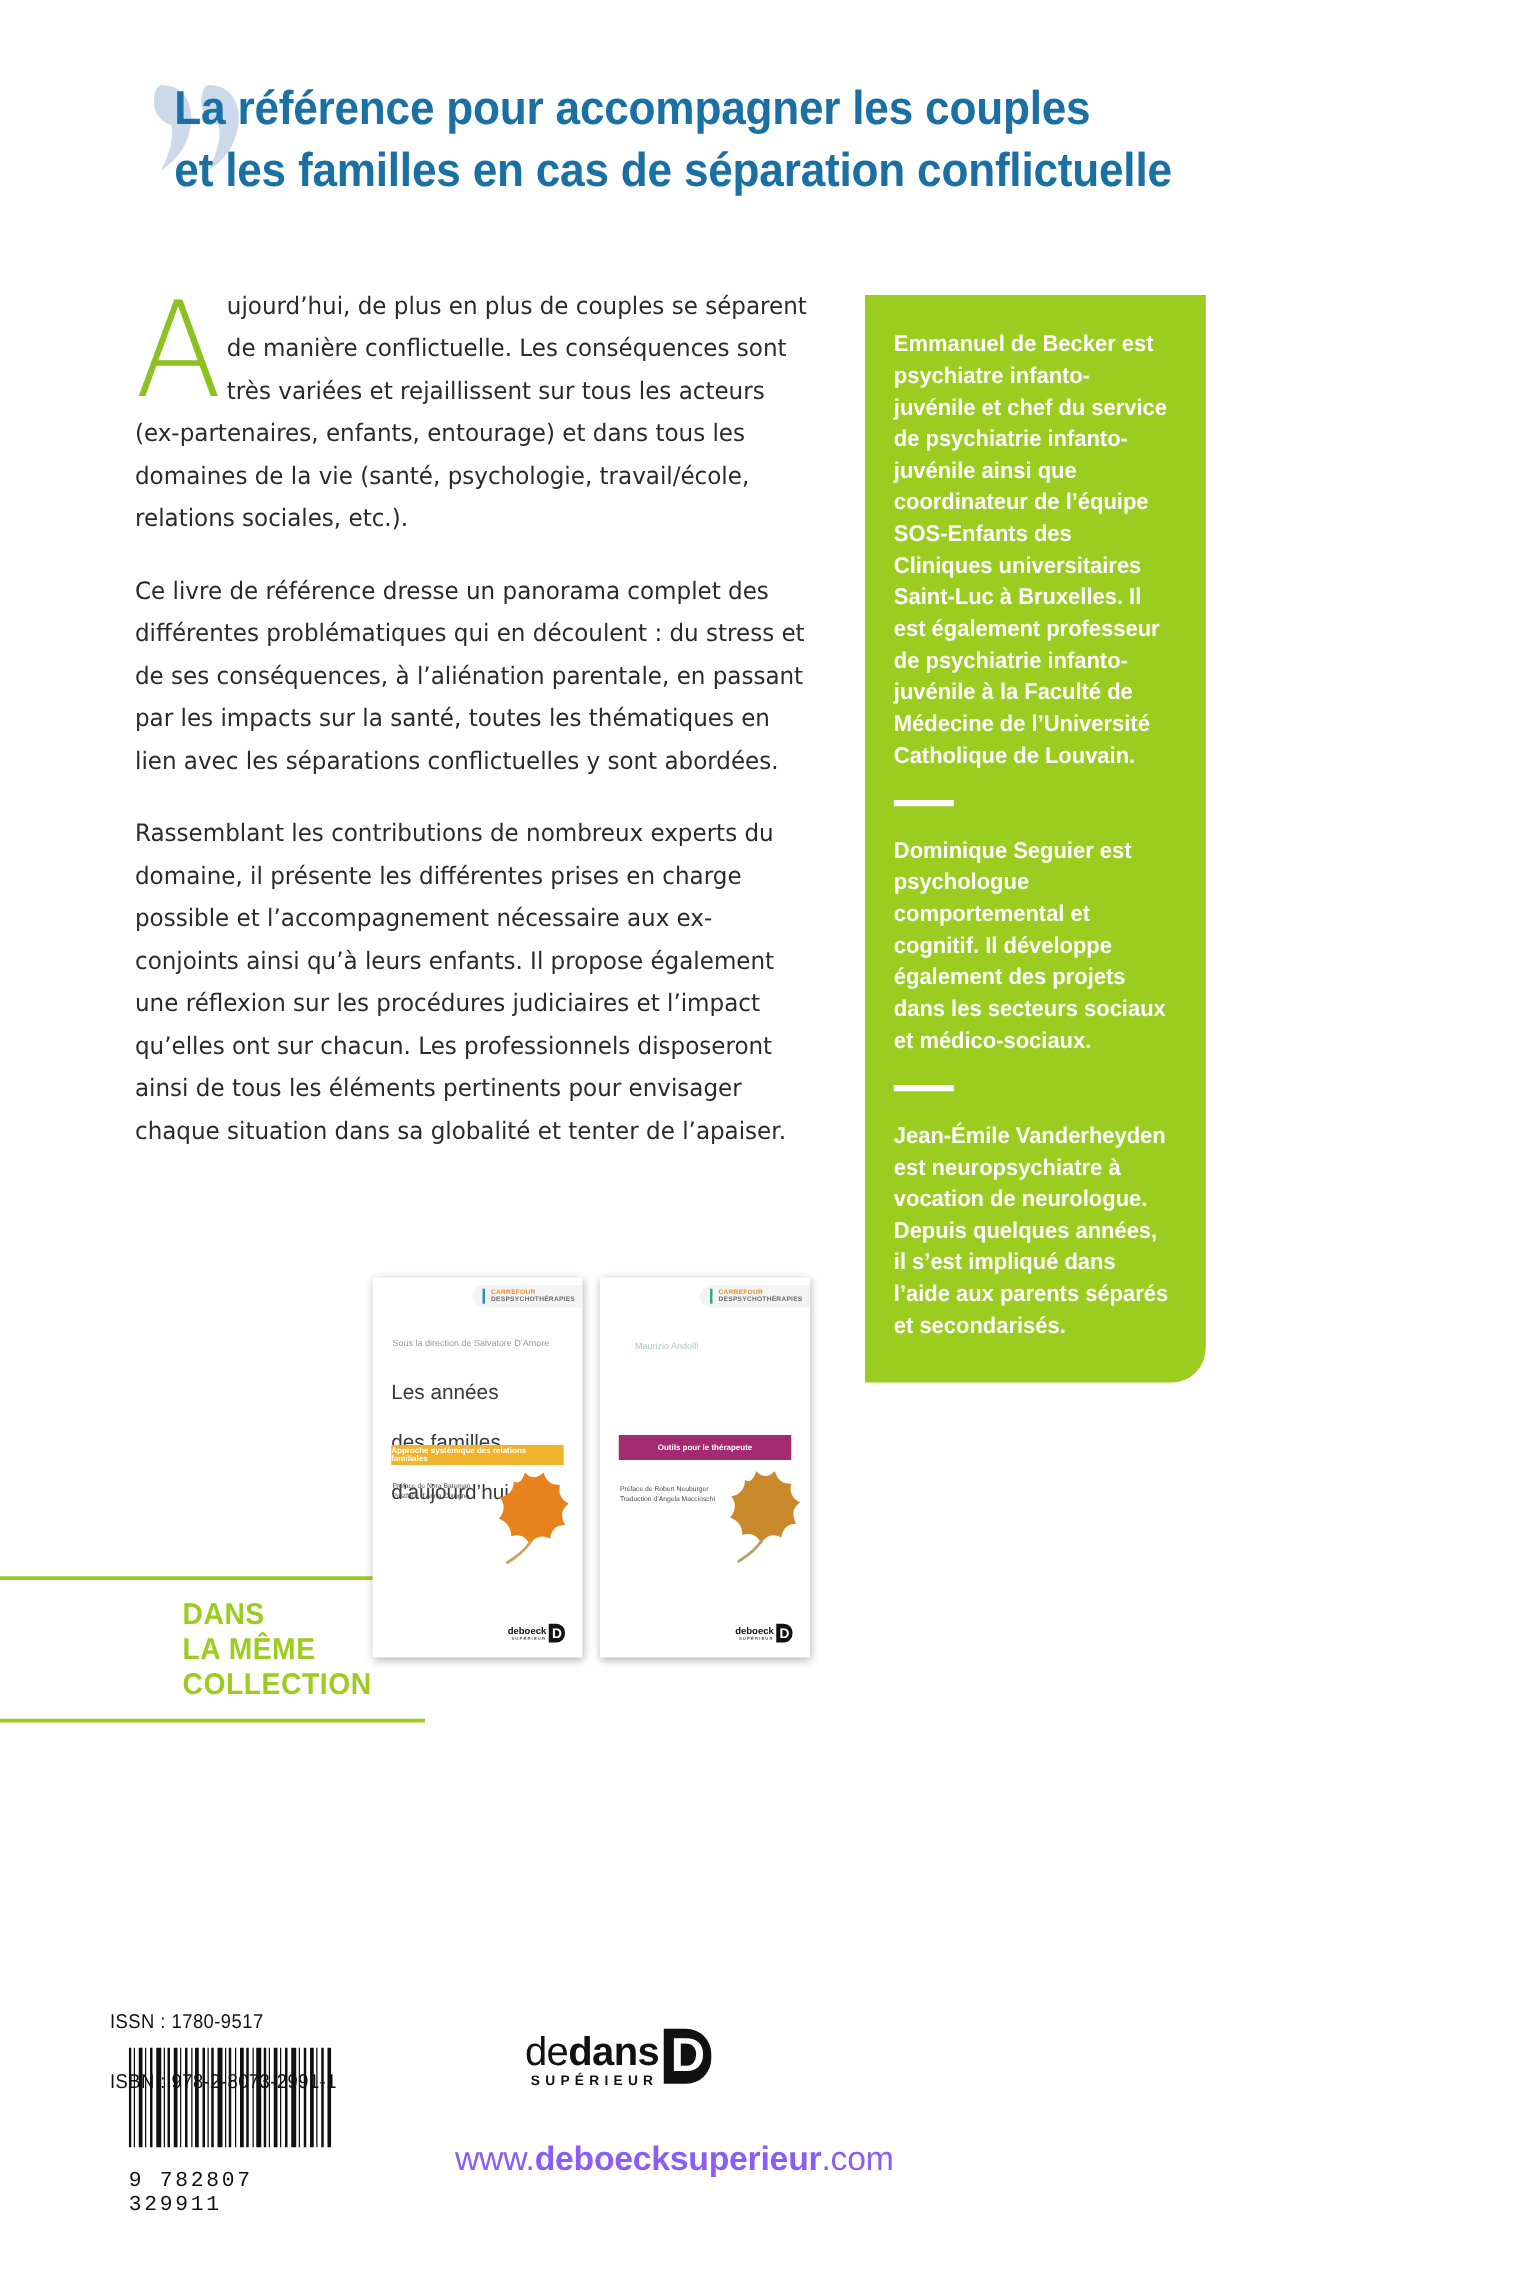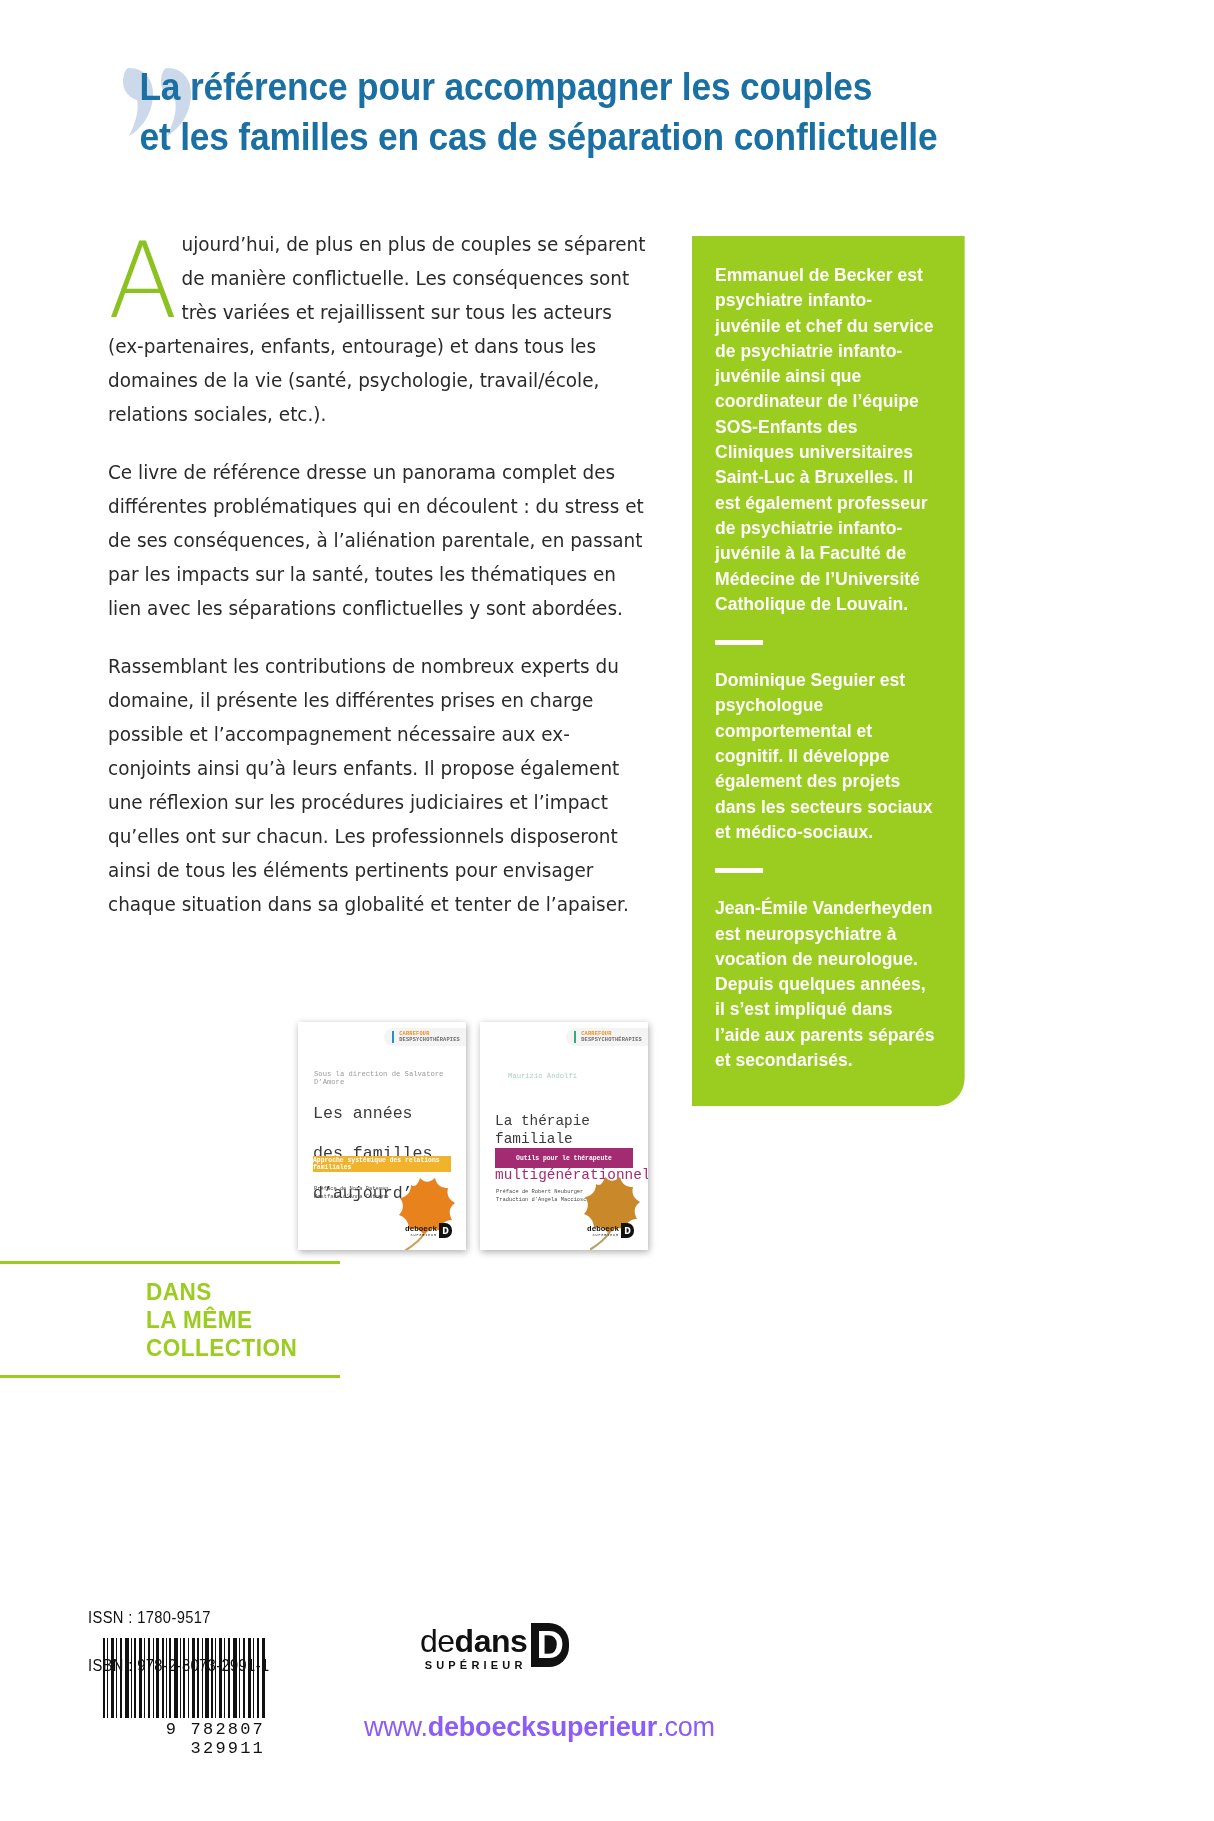--- a/index.html
+++ b/index.html
@@ -138,25 +138,25 @@
   .books {
     position: absolute;
     left: 298px;
     top: 1022px;
     display: flex;
     gap: 14px;
   }
   .book {
     position: relative;
     width: 168px;
-    height: 228px;
+    height: 304px;
     background: #ffffff;
     box-shadow: 1px 2px 7px rgba(0,0,0,0.33);
     overflow: hidden;
-    font-family: Liberation Mono, monospace;
+    font-family: Liberation Sans, sans-serif;
   }
   .book .collection-tag {
     position: absolute;
     right: 0px;
     top: 6px;
     height: 18px;
     padding: 0 6px 0 8px;
     background: #f4f4f4;
     border-radius: 9px 0 0 9px;
     display: flex;
@@ -273,22 +273,22 @@
     top: 1638px;
     width: 162px;
     height: 108px;
   }
   .barcode .bars { width: 100%; height: 80px; display: block; }
   .barcode .digits {
     font-family: "Liberation Mono", monospace;
     font-size: 17px;
     letter-spacing: 2.2px;
     color: #111;
-    text-align: right;
-    margin-top: 2px;
+    text-align: left;
+    margin-top: 18px;
   }
 
   .publisher-logo {
     position: absolute;
     left: 420px;
     top: 1625px;
     display: flex;
     align-items: flex-start;
     gap: 4px;
   }
@@ -406,24 +406,20 @@
 
   <div class="book book2">
     <div class="collection-tag">
       <span class="tag-bar" style="background:#3aa87a"></span>
       <span class="tag-col">
         <span class="tag-one">CARREFOUR</span>
         <span class="tag-two"><span>DES</span><span>PSYCHOTHÉRAPIES</span></span>
       </span>
     </div>
     <div class="b-author" style="color:#a9cfc2; top:50px;padding-left:12px;">Maurizio Andolfi</div>
-    <div class="b-title" style="top:72px; font-size:14.4px; line-height:18px;">
-      <div>La thérapie familiale</div>
-      <div class="line2">multigénérationnelle</div>
-    </div>
     <div class="b-band" style="top:126px; width:138px; height:20px;">Outils pour le thérapeute</div>
     <div class="b-credits" style="top:166px;">Préface de Robert Neuburger
 Traduction d’Angela Maccioschi</div>
     <svg class="leaf-wrap" style="left:86px; top:150px;" width="78" height="80" viewBox="0 0 78 80">
       <path d="M39 5 C45 11 49 9 54 5 C56 13 61 15 67 15 C65 23 69 27 74 30 C67 35 68 41 71 47 C63 47 60 52 59 58 C52 54 46 57 43 63 C40 56 34 54 28 56 C28 49 24 44 18 42 C23 37 23 30 19 25 C26 24 30 19 30 12 C34 15 37 11 39 5 Z" fill="#c9892b"></path>
       <path d="M43 61 C39 67 33 72 25 77" stroke="#b7a06a" stroke-width="2.2" fill="none" stroke-linecap="round"></path>
     </svg>
     <div class="b-logo">
       <div style="text-align:right">
         <div class="lg-text">deboeck</div>

